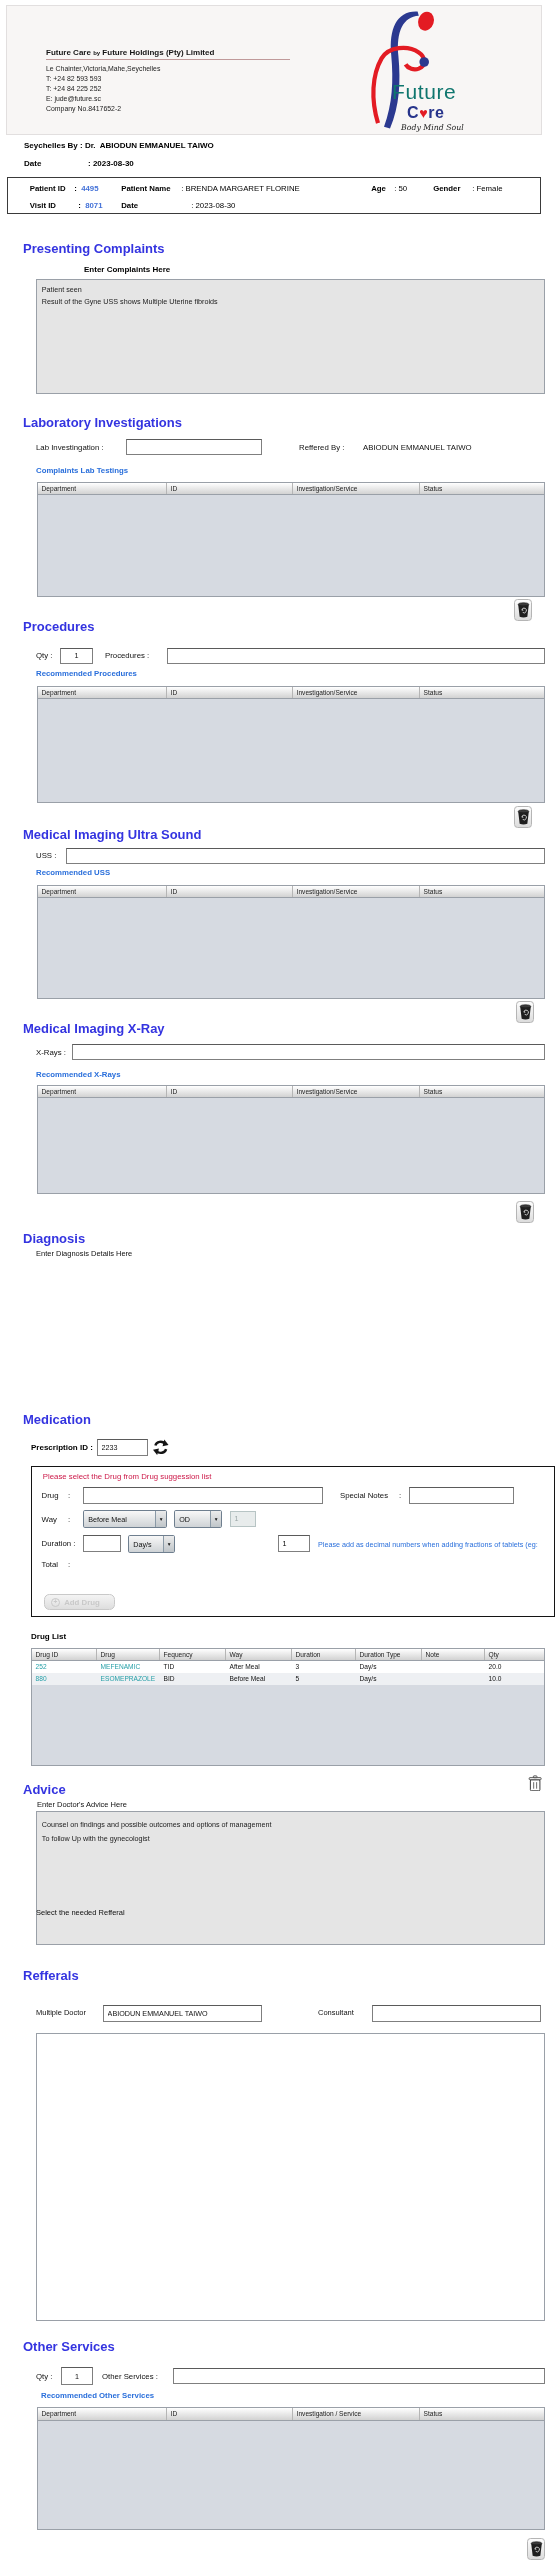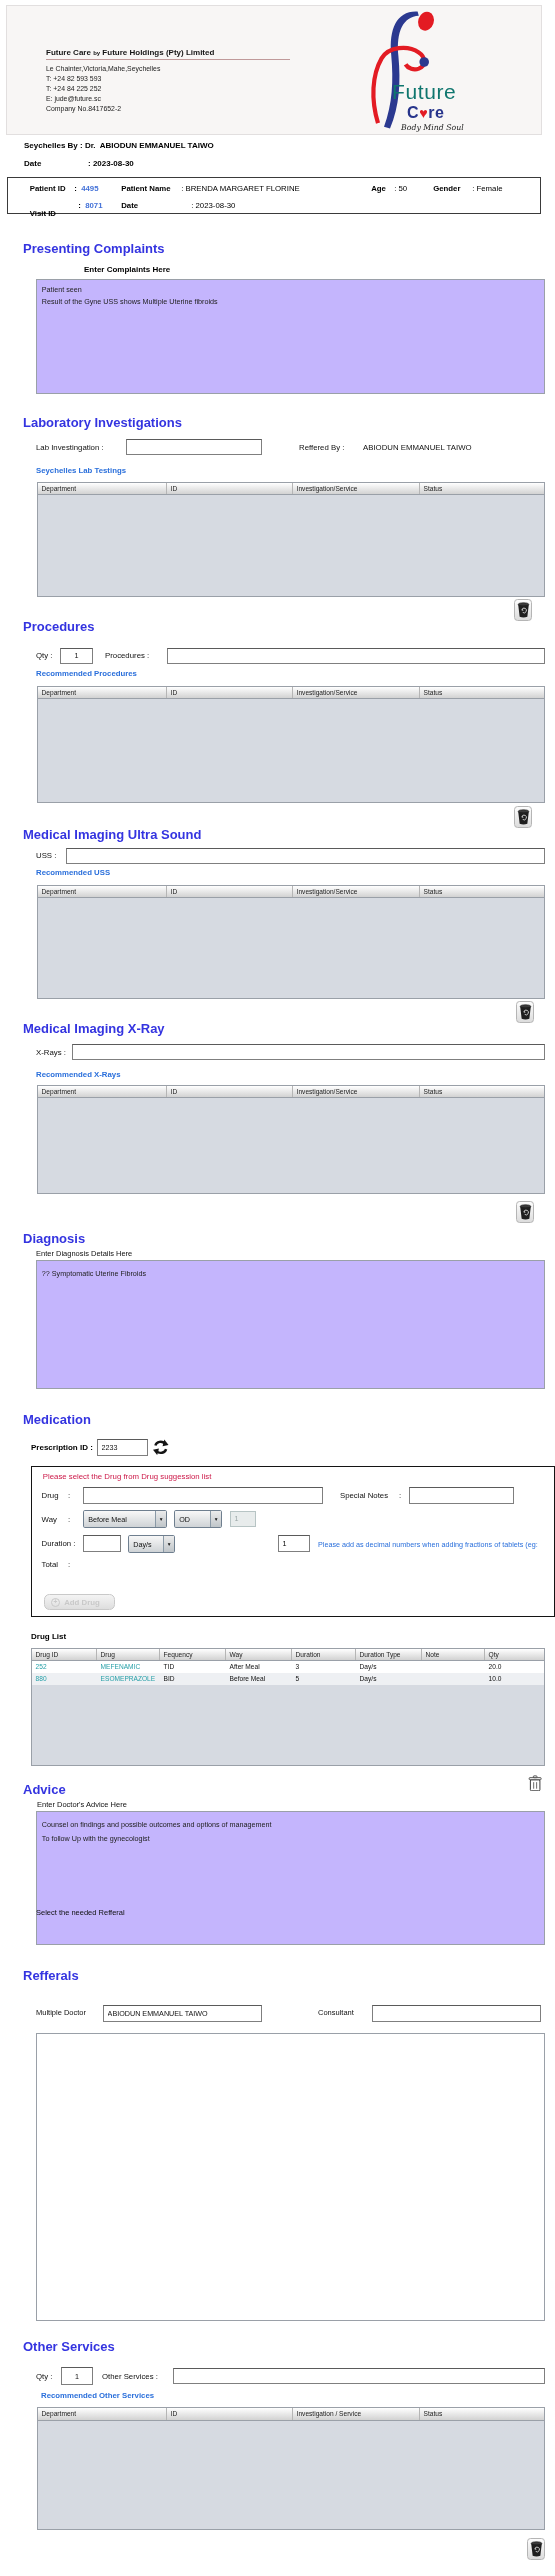--- a/index.html
+++ b/index.html
@@ -4,21 +4,21 @@
 <style>
   * { margin:0; padding:0; box-sizing:border-box; }
   body { background:#fff; font-family:"Liberation Sans", sans-serif; }
   #page { position:relative; width:556px; height:2576px; background:#ffffff; overflow:hidden; }
   .sec-title { position:absolute; left:23px; font-weight:bold; font-size:13px; color:#3434e0; }
   .sub-link { position:absolute; font-weight:bold; font-size:7.8px; color:#2a6fdb; }
   .lbl { position:absolute; font-size:7.8px; color:#111; }
   .blbl { position:absolute; font-size:8px; font-weight:bold; color:#000; }
   .inp { position:absolute; background:#fff; border:0.6px solid #7f7f7f; border-top-color:#5a5a5a;
          font-size:7.2px; color:#111; padding:1.2px 3.6px; font-family:"Liberation Sans", sans-serif; }
-  .txtarea { position:absolute; background:#c4b5fd; border:0.6px solid #9aa0a8; font-size:7.2px; color:#222;
+  .txtarea { position:absolute; background:#e5e5e5; border:0.6px solid #9aa0a8; font-size:7.2px; color:#222;
              padding:3.6px 4.8px; line-height:1.7; font-family:"Liberation Sans", sans-serif;
              resize:none; white-space:pre-wrap; overflow:hidden; }
 
   
   .hdr-card { position:absolute; left:6px; top:4.8px; width:536px; height:130px; background:#f8f6f5; border:0.6px solid #e2dfdf; }
   .co-name { position:absolute; left:39px; top:42px; font-size:8px; font-weight:bold; color:#161616; white-space:nowrap; }
   .co-name .by { font-size:6px; }
   .co-rule { position:absolute; left:39px; top:53px; width:244px; height:1.2px; background:#c09a9a; }
   .co-line { position:absolute; left:39px; font-size:6.9px; color:#1c1c1c; white-space:nowrap; }
 
@@ -112,38 +112,38 @@
   <div class="patient-box">
     <div class="pb b" style="left:21.5px; top:6px;">Patient ID</div>
     <div class="pb b" style="left:66px; top:6px;">:</div>
     <div class="pb idblue" style="left:73px; top:6px;">4495</div>
     <div class="pb b" style="left:113px; top:6px;">Patient Name</div>
     <div class="pb" style="left:173px; top:6px;">: BRENDA MARGARET FLORINE</div>
     <div class="pb b" style="left:363px; top:6px;">Age</div>
     <div class="pb" style="left:386px; top:6px;">: 50</div>
     <div class="pb b" style="left:425px; top:6px;">Gender</div>
     <div class="pb" style="left:464px; top:6px;">: Female</div>
-    <div class="pb b" style="left:21.5px; top:23px;margin-top:8px;">Visit ID</div>
+    <div class="pb b" style="left:21.5px; top:23px;">Visit ID</div>
     <div class="pb b" style="left:70px; top:23px;">:</div>
     <div class="pb idblue" style="left:77px; top:23px;">8071</div>
     <div class="pb b" style="left:113px; top:23px;">Date</div>
     <div class="pb" style="left:183px; top:23px;">: 2023-08-30</div>
   </div>
 
   <div class="sec-title" style="top:241px;">Presenting Complaints</div>
   <div class="blbl" style="left:36px; top:265px;padding-left:48px;">Enter Complaints Here</div>
   <textarea class="txtarea" style="left: 36px; top: 279px; width: 509px; height: 115px;">Patient seen
 Result of the Gyne USS shows Multiple Uterine fibroids</textarea>
 
   <div class="sec-title" style="top:415px;">Laboratory  Investigations</div>
   <div class="lbl" style="left:36px; top:443px;">Lab Investingation :</div>
   <input class="inp" style="left: 126px; top: 439px; width: 136px; height: 15.5px;" value="">
   <div class="lbl" style="left:299px; top:443px;">Reffered By :</div>
   <div class="lbl" style="left:363px; top:443px;">ABIODUN EMMANUEL TAIWO</div>
-  <div class="sub-link" style="left:36px; top:466px;">Seychelles Lab Testings</div>
+  <div class="sub-link" style="left:36px; top:466px;">Complaints Lab Testings</div>
   <div class="svc-table" style="left:37px; top:482px; height:115px;">
     <div class="svc-head">
       <div class="th c1">Department</div>
       <div class="th c2">ID</div>
       <div class="th c3">Investigation/Service</div>
       <div class="th c4">Status</div>
     </div>
   </div>
   <div class="trash-btn" style="left:514px; top:599px;">
     <svg width="13" height="15.5" viewBox="0 0 22 26">
@@ -214,21 +214,20 @@
     <svg width="13" height="15.5" viewBox="0 0 22 26">
       <ellipse cx="11" cy="4" rx="9" ry="3" fill="#3a3a3a" stroke="#1a1a1a"></ellipse>
       <path d="M2 4 L4.5 25 Q11 27.5 17.5 25 L20 4 Q11 7.5 2 4 Z" fill="#1f1f1f"></path>
       <path d="M8.2 13 a4 4 0 1 1 1.5 4.5" stroke="#cfcfcf" stroke-width="1.6" fill="none"></path>
       <path d="M9 11 l-1.2 3.2 3.2 .4 z" fill="#cfcfcf"></path>
     </svg>
   </div>
 
   <div class="sec-title" style="top:1231px;">Diagnosis</div>
   <div class="lbl" style="left:36px; top:1249px; font-size:7.5px;">Enter Diagnosis Details Here</div>
-  <textarea class="txtarea" style="left: 36px; top: 1260px; width: 509px; height: 129px; padding-top: 7.2px;">?? Symptomatic Uterine Fibroids</textarea>
 
   <div class="sec-title" style="top:1412px;">Medication</div>
   <div class="blbl" style="left:31px; top:1443px;">Prescription ID :</div>
   <input class="inp" style="left: 97px; top: 1439px; width: 51px; height: 16.7px;" value="2233">
   <div class="refresh-btn">
     <svg width="15.5" height="16.7" viewBox="0 0 26 28">
       <path d="M4 11 A 9 8 0 0 1 20 8" fill="none" stroke="#151515" stroke-width="4"></path>
       <polygon points="19,1 26,10 16,12" fill="#151515"></polygon>
       <path d="M22 17 A 9 8 0 0 1 6 20" fill="none" stroke="#151515" stroke-width="4"></path>
       <polygon points="7,27 0,18 10,16" fill="#151515"></polygon>

